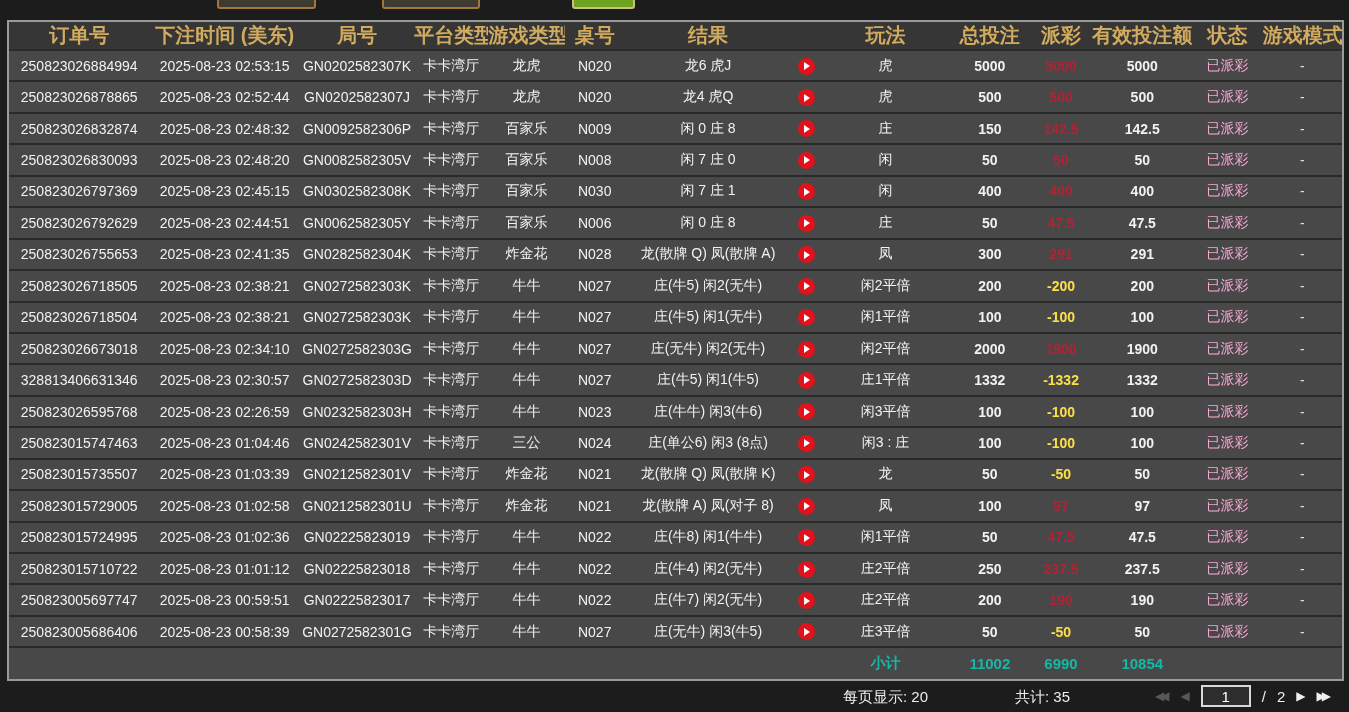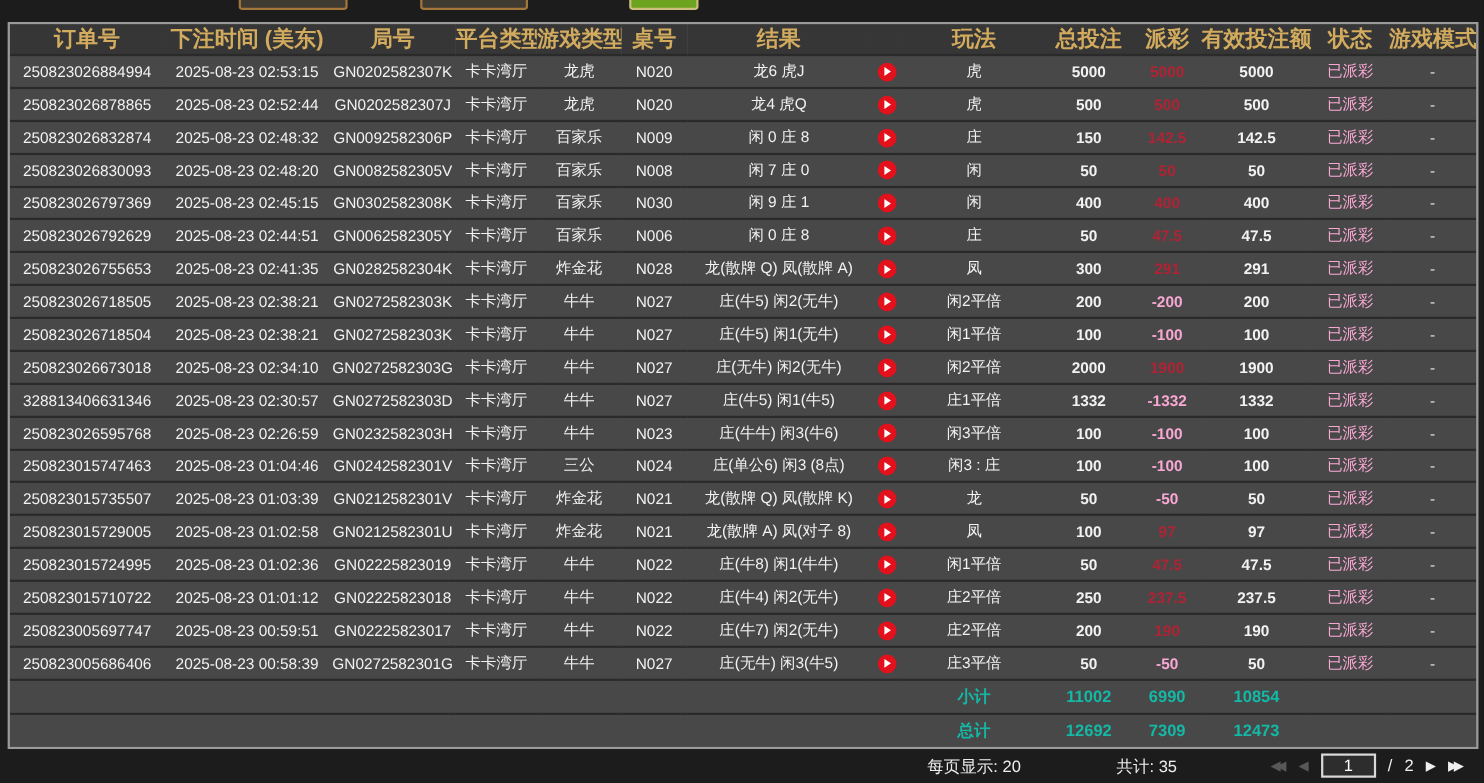--- a/index.html
+++ b/index.html
@@ -44,21 +44,21 @@
   .col-result { width:166px; }
   .col-play { width:30px; }
   .col-bet_type { width:128px; }
   .col-total_bet { width:80px; }
   .col-payout { width:62px; }
   .col-valid_bet { width:100px; }
   .col-status { width:70px; }
   .col-mode { width:79px; }
   .col-total_bet, .col-valid_bet, .col-payout { font-weight:bold; }
   td.col-payout.pos { color:#b02335; }
-  td.col-payout.neg { color:#f9a8d4; }
+  td.col-payout.neg { color:#fde047; }
   td.col-status { color:#f9a8d4; }
   td.col-mode { color:#e0e0e0; }
   tr.summary td { color:#14b8a6; font-weight:bold; font-size:15px; }
   .play-btn {
     display:inline-flex; width:17px; height:17px; border-radius:50%;
     background:#e3111c; align-items:center; justify-content:center;
     cursor:pointer; vertical-align:middle;
   }
   .play-tri {
     width:0; height:0; margin-left:2px;
@@ -188,21 +188,21 @@
             <td class="col-status">已派彩</td>
             <td class="col-mode">-</td>
           </tr>
           <tr>
             <td class="col-order">250823026797369</td>
             <td class="col-time">2025-08-23 02:45:15</td>
             <td class="col-round">GN0302582308K</td>
             <td class="col-platform">卡卡湾厅</td>
             <td class="col-game">百家乐</td>
             <td class="col-table_no">N030</td>
-            <td class="col-result">闲 9 庄 1</td>
+            <td class="col-result">闲 7 庄 1</td>
             <td class="col-play"><span class="play-btn">
                 <span class="play-tri"></span>
               </span></td>
             <td class="col-bet_type">闲</td>
             <td class="col-total_bet">400</td>
             <td class="col-payout pos">400</td>
             <td class="col-valid_bet">400</td>
             <td class="col-status">已派彩</td>
             <td class="col-mode">-</td>
           </tr>
@@ -464,36 +464,20 @@
             <td class="col-round"></td>
             <td class="col-platform"></td>
             <td class="col-game"></td>
             <td class="col-table_no"></td>
             <td class="col-result"></td>
             <td class="col-play"></td>
             <td class="col-bet_type">小计</td>
             <td class="col-total_bet">11002</td>
             <td class="col-payout">6990</td>
             <td class="col-valid_bet">10854</td>
-            <td class="col-status"></td>
-            <td class="col-mode"></td>
-          </tr>
-          <tr class="summary">
-            <td class="col-order"></td>
-            <td class="col-time"></td>
-            <td class="col-round"></td>
-            <td class="col-platform"></td>
-            <td class="col-game"></td>
-            <td class="col-table_no"></td>
-            <td class="col-result"></td>
-            <td class="col-play"></td>
-            <td class="col-bet_type">总计</td>
-            <td class="col-total_bet">12692</td>
-            <td class="col-payout">7309</td>
-            <td class="col-valid_bet">12473</td>
             <td class="col-status"></td>
             <td class="col-mode"></td>
           </tr>
         </tbody>
     </table>
   </div>
 
   <div class="footer">
     <span class="per-page">
       <span>每页显示:</span>

